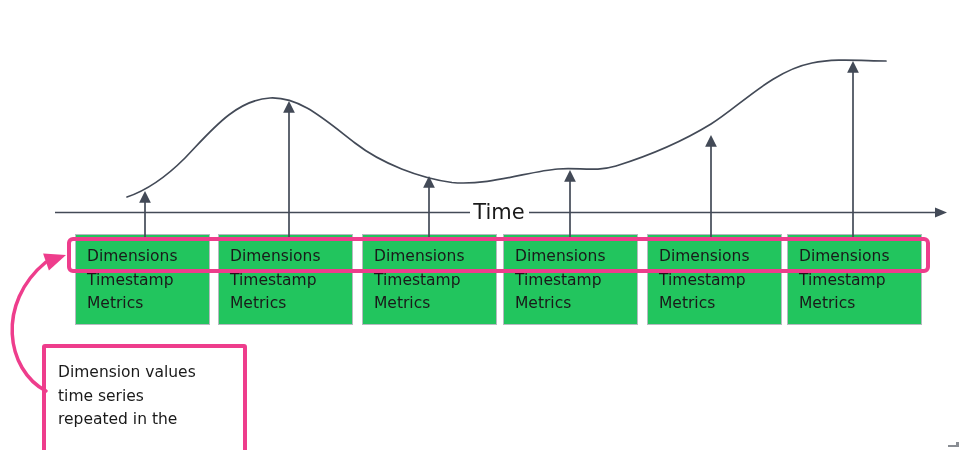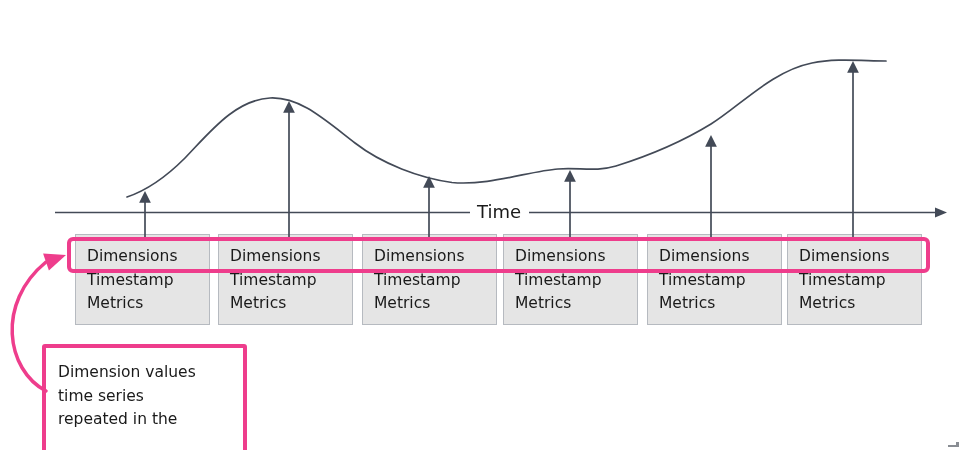--- a/index.html
+++ b/index.html
@@ -19,32 +19,32 @@
     z-index: 5;
     pointer-events: none;
   }
   
   .time-label {
     position: absolute;
     left: 468px;
     top: 202px;
     width: 62px;
     text-align: center;
-    font-size: 18px;
+    font-size: 21px;
     line-height: 20px;
     background: #ffffff;
     z-index: 3;
   }
   
   .record-box {
     position: absolute;
     top: 234px;
     width: 135px;
     height: 91px;
-    background: #e5e5e5;
+    background: #22c55e;
     border: 1.5px solid #b6bac0;
     box-sizing: border-box;
     z-index: 1;
   }
   .record-box .cell {
     display: block;
     padding-left: 11px;
     font-size: 15.5px;
     line-height: 23.5px;
     white-space: nowrap;

